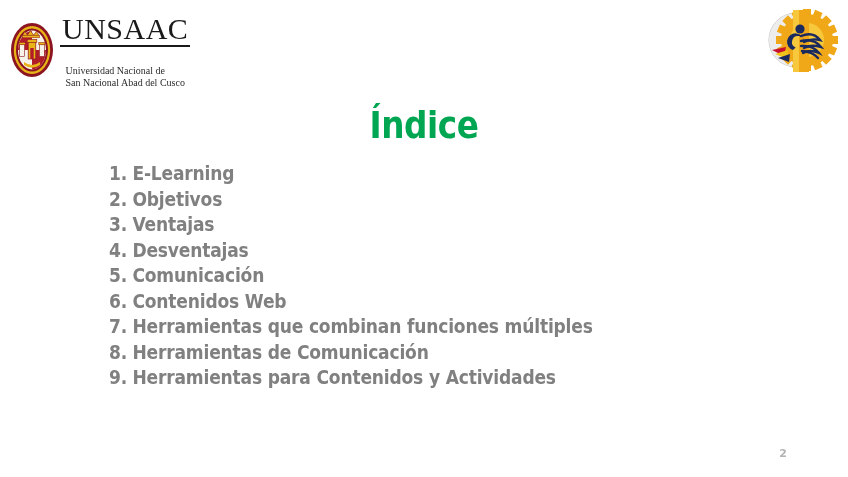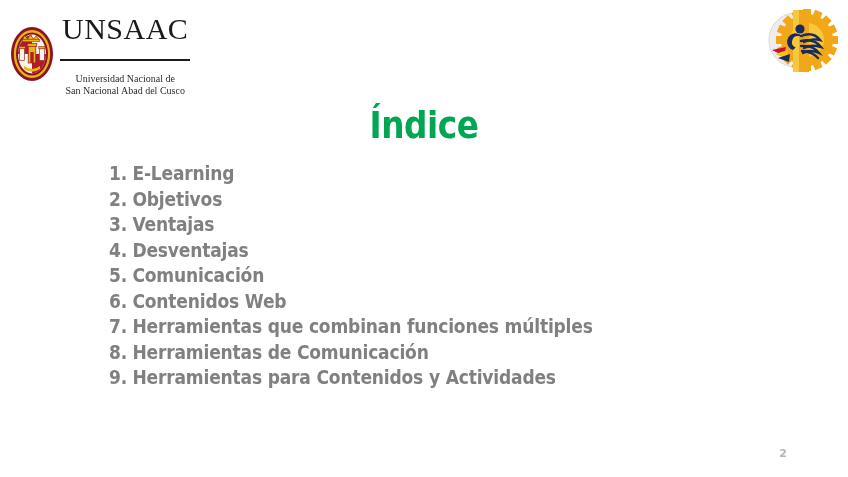--- a/index.html
+++ b/index.html
@@ -41,31 +41,31 @@
     align-items: center;
     padding-top: 2px;
   }
 
   #brand-wordmark {
     font-family: "Liberation Serif", serif;
     font-size: 30px;
     line-height: 1.0;
     letter-spacing: 0.5px;
     color: #1a1a1a;
-    padding: 0 2px 15px 2px;
+    padding: 0 2px 1px 2px;
     border-bottom: 2px solid #1a1a1a;
   }
 
   #brand-sub {
-    margin-top: 12px;
+    margin-top: 18px;
     font-family: "Liberation Serif", serif;
     font-size: 10px;
     line-height: 1.18;
     color: #2b2b2b;
-    text-align: center;
+    text-align: left;
     white-space: nowrap;
   }
   #brand-sub .sub-line { display: block; }
 
   
   #faculty-emblem {
     position: absolute;
     right: 8px;
     top: 6px;
     width: 80px;

